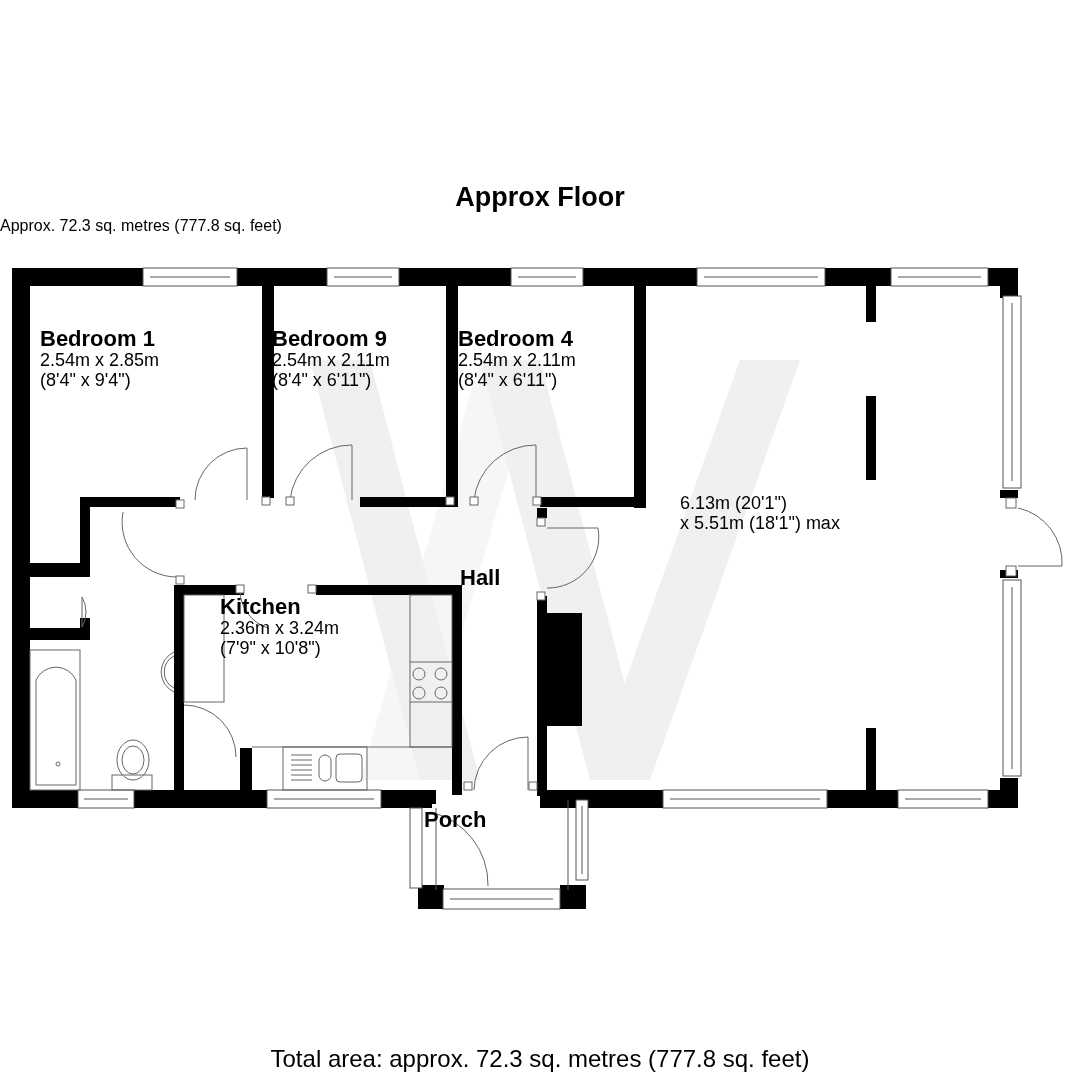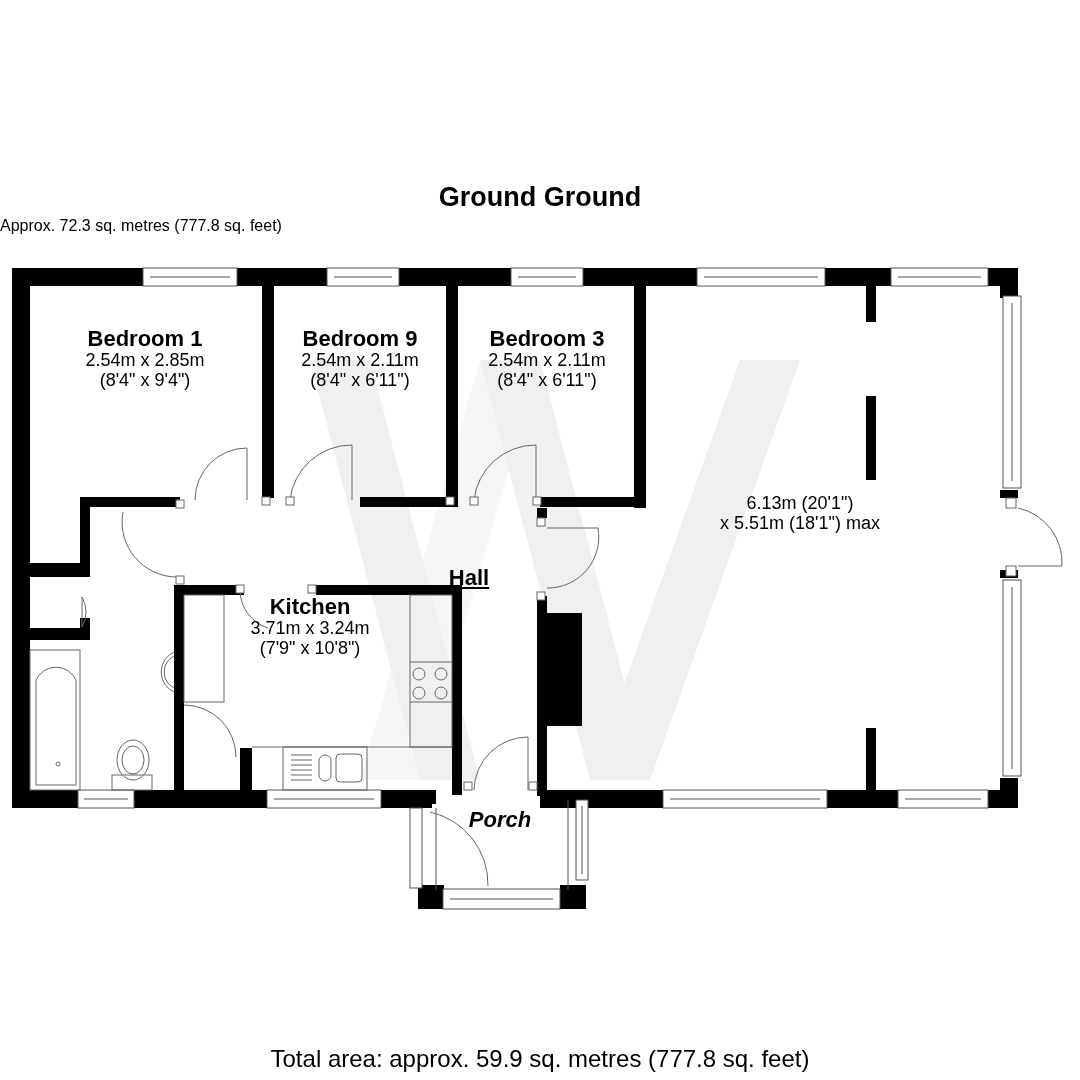--- a/index.html
+++ b/index.html
@@ -1,21 +1,21 @@
 <!DOCTYPE html>
 <html><head>
   <meta charset="utf-8">
   <style>
     html, body { margin: 0; padding: 0; background: #ffffff; }
     body { width: 1080px; height: 1080px; position: relative; overflow: hidden; font-family: "Liberation Sans", sans-serif; color: #000; }
     .title { position: absolute; left: 0; width: 1080px; top: 182px; text-align: center; font-weight: bold; font-size: 27px; }
     .subtitle { position: absolute; left: 0; width: 1080px; top: 217px; font-size: 16px; }
     .footer { position: absolute; left: 0; width: 1080px; top: 1045px; text-align: center; font-size: 24px; }
     svg.plan { position: absolute; left: 0; top: 0; }
-    .room-label { position: absolute; text-align: center; line-height: 1.1; }
+    .room-label { position: absolute; line-height: 1.1; }
     .room-name { font-weight: bold; font-size: 22px; display: block; }
     .room-dim { font-size: 18px; display: block; }
   </style>
 </head>
 <body>
 
 <svg class="plan" width="1080" height="1080" viewBox="0 0 1080 1080">
 
   <g fill="#f0f0f0">
     <polygon points="310,360 370,360 480,780 420,780"></polygon>
@@ -173,53 +173,53 @@
     <path d="M 36 785 L 36 680 A 22 22 0 0 1 76 680 L 76 785 Z"></path>
     <circle cx="58" cy="764" r="2"></circle>
     <path d="M 174 652 A 22 22 0 0 0 174 692"></path>
     <path d="M 174 656 A 18 18 0 0 0 174 688"></path>
     <ellipse cx="133" cy="760" rx="16" ry="20"></ellipse>
     <ellipse cx="133" cy="760" rx="11" ry="14"></ellipse>
     <rect x="112" y="775" width="40" height="15"></rect>
   </g>
 </svg>
 
-<div class="title">Ground Ground</div>
+<div class="title">Approx Floor</div>
 <div class="subtitle">Approx. 72.3 sq. metres (777.8 sq. feet)</div>
 
 <div class="room-label" style="left:40px; top:327px; width:210px;">
   <span class="room-name">Bedroom 1</span>
   <span class="room-dim">2.54m x 2.85m</span>
   <span class="room-dim">(8'4" x 9'4")</span>
 </div>
 
 <div class="room-label" style="left:272px; top:327px; width:176px;">
   <span class="room-name">Bedroom 9</span>
   <span class="room-dim">2.54m x 2.11m</span>
   <span class="room-dim">(8'4" x 6'11")</span>
 </div>
 
 <div class="room-label" style="left:458px; top:327px; width:178px;">
-  <span class="room-name">Bedroom 3</span>
+  <span class="room-name">Bedroom 4</span>
   <span class="room-dim">2.54m x 2.11m</span>
   <span class="room-dim">(8'4" x 6'11")</span>
 </div>
 
 <div class="room-label" style="left:680px; top:494px; width:240px;">
   <span class="room-dim">6.13m (20'1")</span>
   <span class="room-dim">x 5.51m (18'1") max</span>
 </div>
 
 <div class="room-label" style="left:220px; top:595px; width:180px;">
   <span class="room-name">Kitchen</span>
-  <span class="room-dim">3.71m x 3.24m</span>
+  <span class="room-dim">2.36m x 3.24m</span>
   <span class="room-dim">(7'9" x 10'8")</span>
 </div>
 
-<div class="room-label" style="left:432px; top:566px; width:74px;text-decoration:underline;">
+<div class="room-label" style="left:460px; top:566px; width:74px;">
   <span class="room-name">Hall</span>
 </div>
 
-<div class="room-label" style="left:450px; top:808px; width:100px;font-style:italic;">
+<div class="room-label" style="left:424px; top:808px; width:100px;">
   <span class="room-name">Porch</span>
 </div>
 
-<div class="footer">Total area: approx. 59.9 sq. metres (777.8 sq. feet)</div>
+<div class="footer">Total area: approx. 72.3 sq. metres (777.8 sq. feet)</div>
 
 </body></html>

